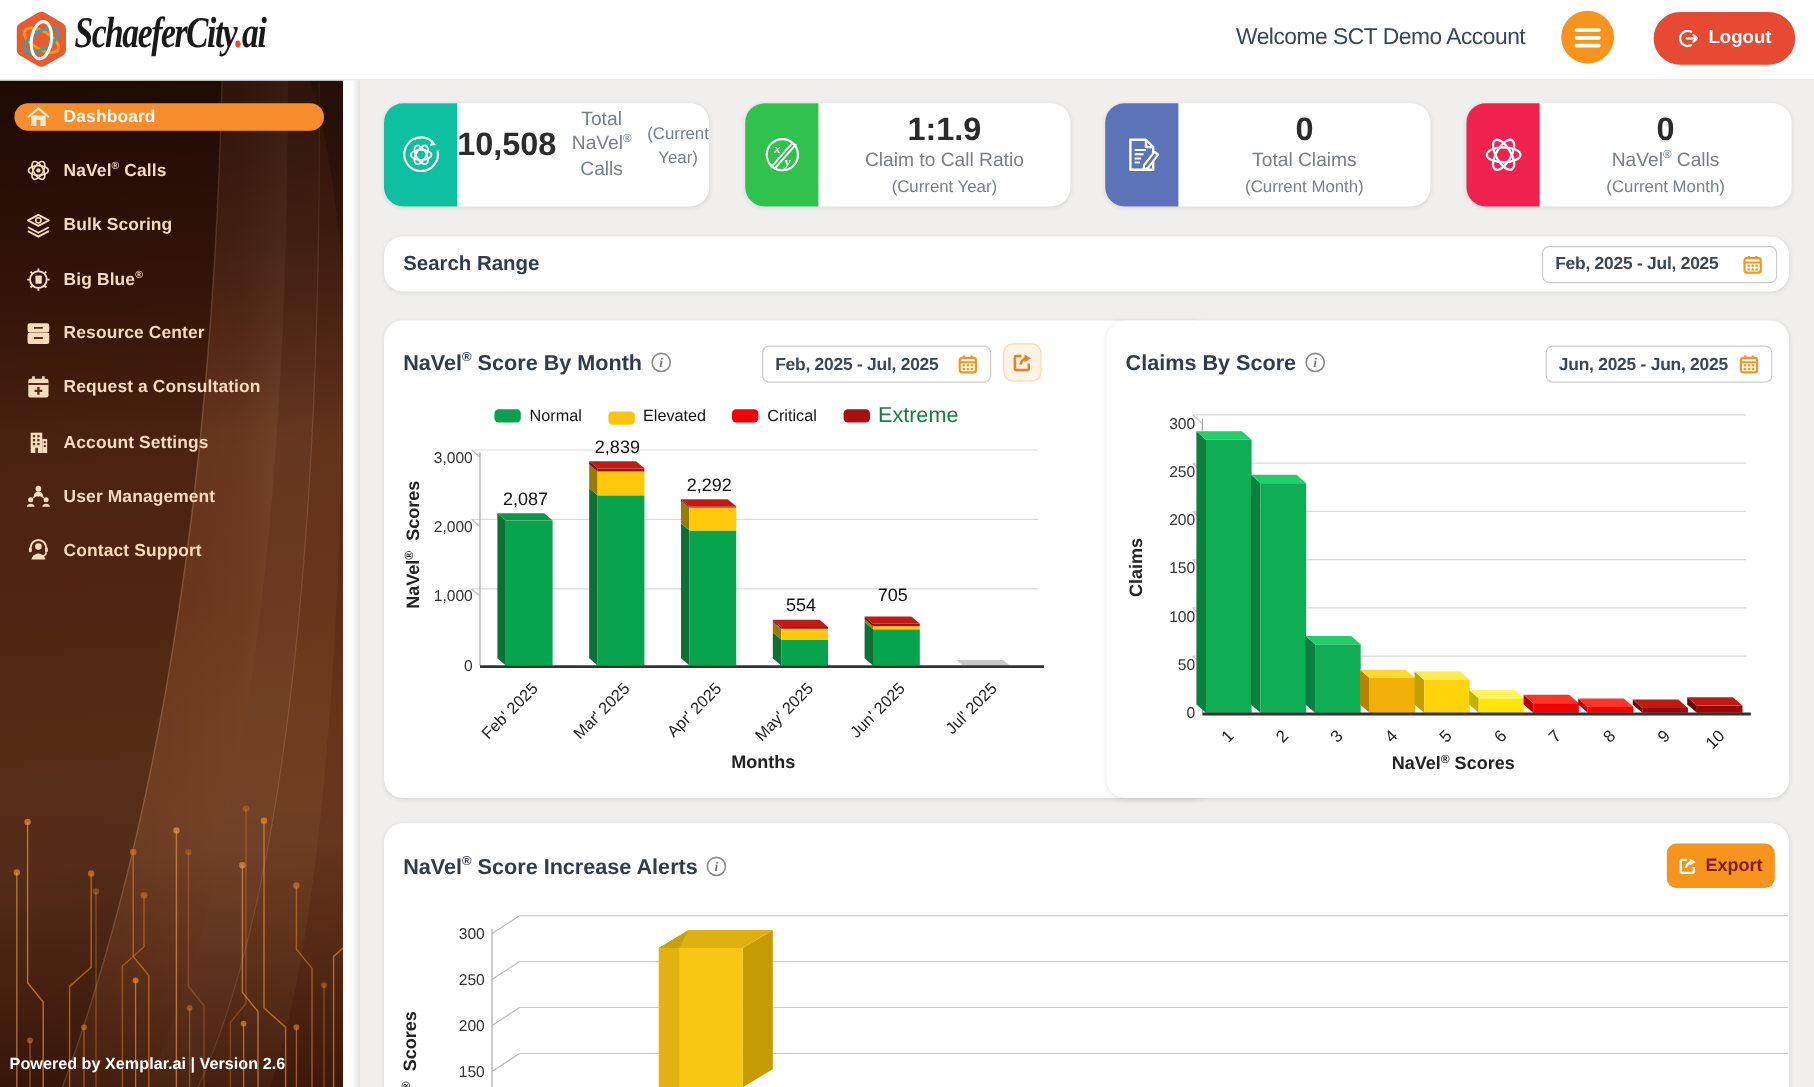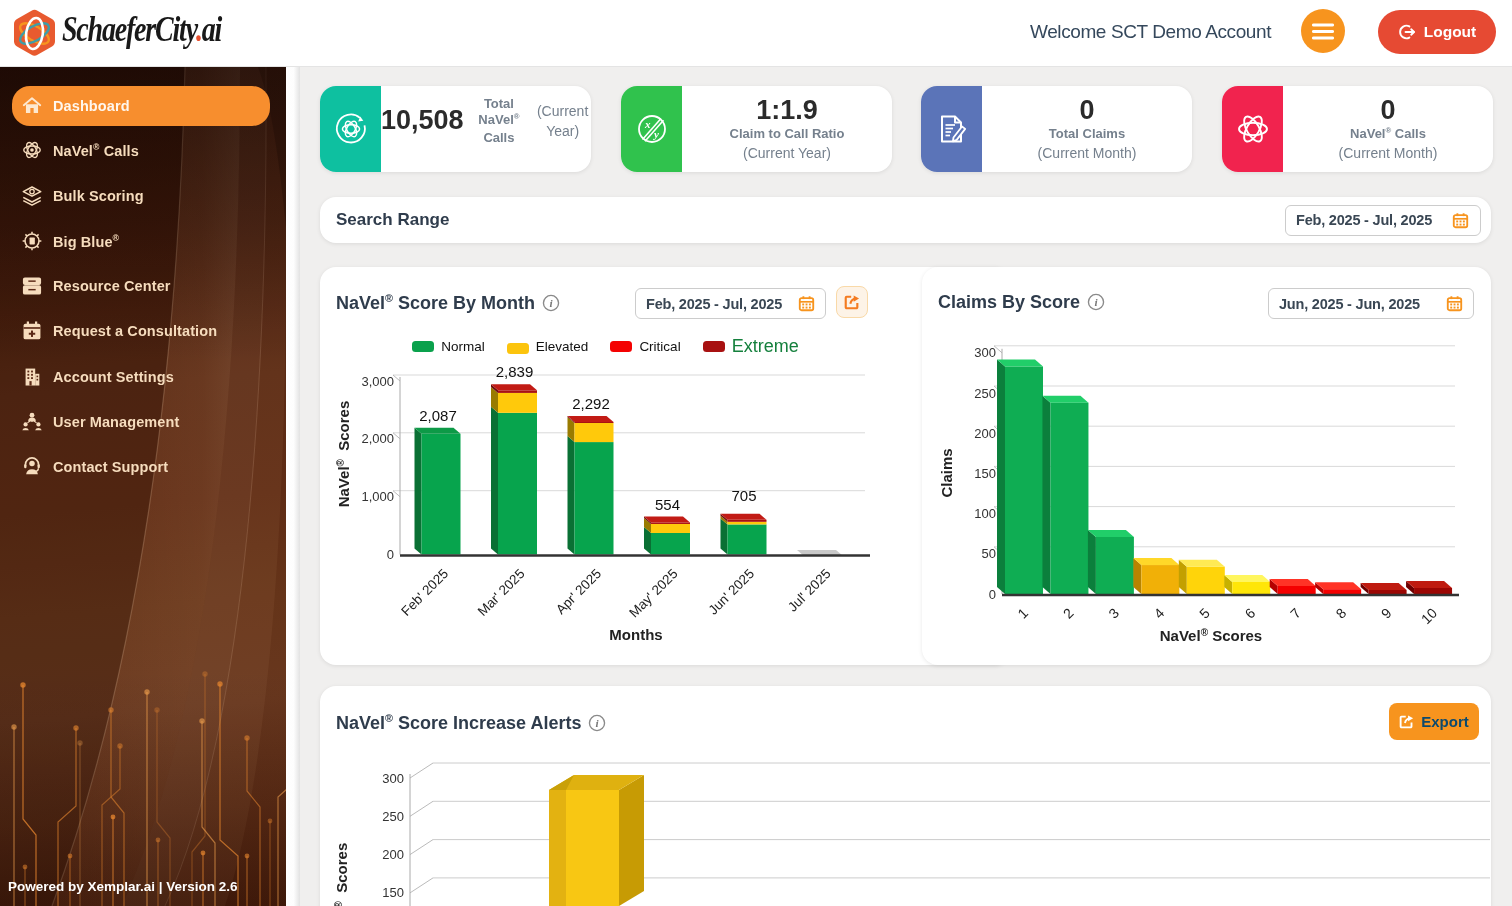--- a/index.html
+++ b/index.html
@@ -1,25 +1,25 @@
 <!DOCTYPE html>
 <html><head><meta charset="utf-8"><title>SchaeferCity.ai</title>
 <style>
 *{margin:0;padding:0;box-sizing:border-box}
 html,body{width:1512px;height:906px;overflow:hidden;font-family:"Liberation Sans",sans-serif;background:#f0efee}
 #header{position:absolute;left:0;top:0;width:1512px;height:67px;background:#fff;border-bottom:1px solid #e4e4e4;z-index:5}
 #sidebar{position:absolute;left:0;top:67px;width:286px;height:839px;overflow:hidden;z-index:4;
  background:linear-gradient(175deg,#2e1109 0%,#3d180a 12%,#4b1f0d 25%,#5a2a14 38%,#5f2c15 52%,#653419 64%,#68371e 76%,#5e2d16 88%,#4c1f0c 100%)}
 #main{position:absolute;left:286px;top:67px;width:1226px;height:839px;background:#f0efee}
 .card{position:absolute;background:#fff;border-radius:16px;box-shadow:0 1px 4px rgba(0,0,0,0.09)}
-.navitem{position:absolute;left:12px;width:258px;height:40px;display:flex;align-items:center;color:#f6dcbd;font-size:14.5px;font-weight:600;letter-spacing:0.1px}
+.navitem{position:absolute;left:12px;width:258px;height:23px;display:flex;align-items:center;color:#f6dcbd;font-size:14.5px;font-weight:600;letter-spacing:0.1px}
 .navitem .ic{width:22px;height:22px;margin-left:9px;margin-right:10px;flex:none}
 .navitem.active{background:#f78e2e;border-radius:18px;color:#fff7ee;font-weight:700}
 .statnum{font-size:27px;font-weight:800;color:#2b2b2b;line-height:1.15}
-.statlab{font-size:13px;font-weight:700;color:#75808d;line-height:1.3}
+.statlab{font-size:16px;font-weight:400;color:#75808d;line-height:1.3}
 .statcur{font-size:14px;color:#75808d;line-height:1.45}
 .ctitle{font-size:18px;font-weight:700;color:#2f3c4c}
 .datebox{position:absolute;height:31px;border:1px solid #ccc;border-radius:6px;background:#fff;display:flex;align-items:center;font-size:14.5px;font-weight:700;color:#3a4754;letter-spacing:-0.2px}
 sup{font-size:0.6em}
 </style></head>
 <body>
 <div id="header">
     <svg width="45" height="49" viewBox="0 0 45 49" style="position:absolute;left:12px;top:9px">
 <path d="M19.5 1.7a6 6 0 0 1 6 0l14.5 8.4a6 6 0 0 1 3 5.2v16.9a6 6 0 0 1-3 5.2l-14.5 8.4a6 6 0 0 1-6 0L5 37.4a6 6 0 0 1-3-5.2V15.3a6 6 0 0 1 3-5.2z" fill="#e85a2f"></path>
 <ellipse cx="22.5" cy="24.5" rx="16" ry="7.3" transform="rotate(30 22.5 24.5)" fill="none" stroke="#f7941e" stroke-width="2.4"></ellipse>
@@ -408,21 +408,21 @@
         <text transform="translate(511.5,307.5) rotate(-45)" text-anchor="end" font-size="13.5" fill="#222" font-weight="500">Jul' 2025</text>
         <text transform="translate(29,187) rotate(-90)" text-anchor="middle" font-size="15" font-weight="700" fill="#222">NaVel<tspan font-size="10" dy="-5">®</tspan><tspan dy="5">&nbsp;&nbsp;Scores</tspan></text>
         <text x="316" y="373" text-anchor="middle" font-size="15" font-weight="700" fill="#222">Months</text>
       </svg>
 </div>
 <div class="card" style="left:636px;top:200px;width:569px;height:398px">
 <div class="ctitle" style="position:absolute;left:16px;top:25px">Claims By Score<svg width="18" height="18" viewBox="0 0 20 20" style="vertical-align:-3px;margin-left:7px">
           <circle cx="10" cy="10" r="8.4" fill="none" stroke="#8a8a8a" stroke-width="1.5"></circle>
           <text x="10" y="14.4" text-anchor="middle" font-size="12.5" font-style="italic" font-family="Liberation Serif,serif" font-weight="700" fill="#777">i</text>
         </svg></div>
-<div class="datebox" style="left:346px;top:21px;width:206px">
+<div class="datebox" style="left:366px;top:21px;width:189px">
         <span style="margin-left:10px">Jun, 2025 - Jun, 2025</span>
         <span style="position:absolute;right:10px;top:6px"><svg width="17" height="17" viewBox="0 0 24 24" fill="none">
             <rect x="2.5" y="4.5" width="19" height="17" rx="2.5" stroke="#F7941E" stroke-width="2.6"></rect>
             <line x1="2.5" y1="9.6" x2="21.5" y2="9.6" stroke="#F7941E" stroke-width="2.4"></line>
             <line x1="7.6" y1="1.8" x2="7.6" y2="5.8" stroke="#F7941E" stroke-width="2.6"></line>
             <line x1="16.4" y1="1.8" x2="16.4" y2="5.8" stroke="#F7941E" stroke-width="2.6"></line>
             <g fill="#F7941E">
               <rect x="6" y="12" width="2.7" height="2.7"></rect>
               <rect x="10.7" y="12" width="2.7" height="2.7"></rect>
               <rect x="15.4" y="12" width="2.7" height="2.7"></rect>
@@ -502,21 +502,21 @@
 <div class="ctitle" style="position:absolute;left:16px;top:26px">NaVel<sup>®</sup> Score Increase Alerts<svg width="18" height="18" viewBox="0 0 20 20" style="vertical-align:-3px;margin-left:7px">
           <circle cx="10" cy="10" r="8.4" fill="none" stroke="#8a8a8a" stroke-width="1.5"></circle>
           <text x="10" y="14.4" text-anchor="middle" font-size="12.5" font-style="italic" font-family="Liberation Serif,serif" font-weight="700" fill="#777">i</text>
         </svg></div>
 <div style="position:absolute;left:1069px;top:17px;width:90px;height:37px;background:#f7941e;border-radius:8px;display:flex;align-items:center;justify-content:center;gap:7px">
         <svg width="15" height="15" viewBox="0 0 24 24" fill="none">
           <path d="M20 13.5V20a1.4 1.4 0 0 1-1.4 1.4H4A1.4 1.4 0 0 1 2.6 20V5.5A1.4 1.4 0 0 1 4 4.1h6.8" stroke="#ffffff" stroke-width="3.0"></path>
           <path d="M9.5 14.5c1-4.6 3.8-7.3 8.6-7.8" stroke="#ffffff" stroke-width="3.0" fill="none"></path>
           <path d="M14.5 2.2 22.6 6.9 14.5 11.7z" fill="#ffffff"></path>
         </svg>
-        <span style="color:#0c4a6e;font-weight:700;font-size:15px">Export</span>
+        <span style="color:#7f1d1d;font-weight:700;font-size:15px">Export</span>
       </div>
 <svg width="1171" height="220" viewBox="0 0 1171 220" style="position:absolute;left:0;top:0">
         <line x1="113.0" y1="191.9" x2="1170" y2="191.9" stroke="#ccc" stroke-width="1"></line>
         <line x1="90.0" y1="206.9" x2="113.0" y2="191.9" stroke="#bbb" stroke-width="1"></line>
         <text x="84.0" y="211.4" text-anchor="end" font-size="13" fill="#333" font-weight="500">150</text>
         <line x1="113.0" y1="153.6" x2="1170" y2="153.6" stroke="#ccc" stroke-width="1"></line>
         <line x1="90.0" y1="168.6" x2="113.0" y2="153.6" stroke="#bbb" stroke-width="1"></line>
         <text x="84.0" y="173.1" text-anchor="end" font-size="13" fill="#333" font-weight="500">200</text>
         <line x1="113.0" y1="115.3" x2="1170" y2="115.3" stroke="#ccc" stroke-width="1"></line>
         <line x1="90.0" y1="130.3" x2="113.0" y2="115.3" stroke="#bbb" stroke-width="1"></line>

